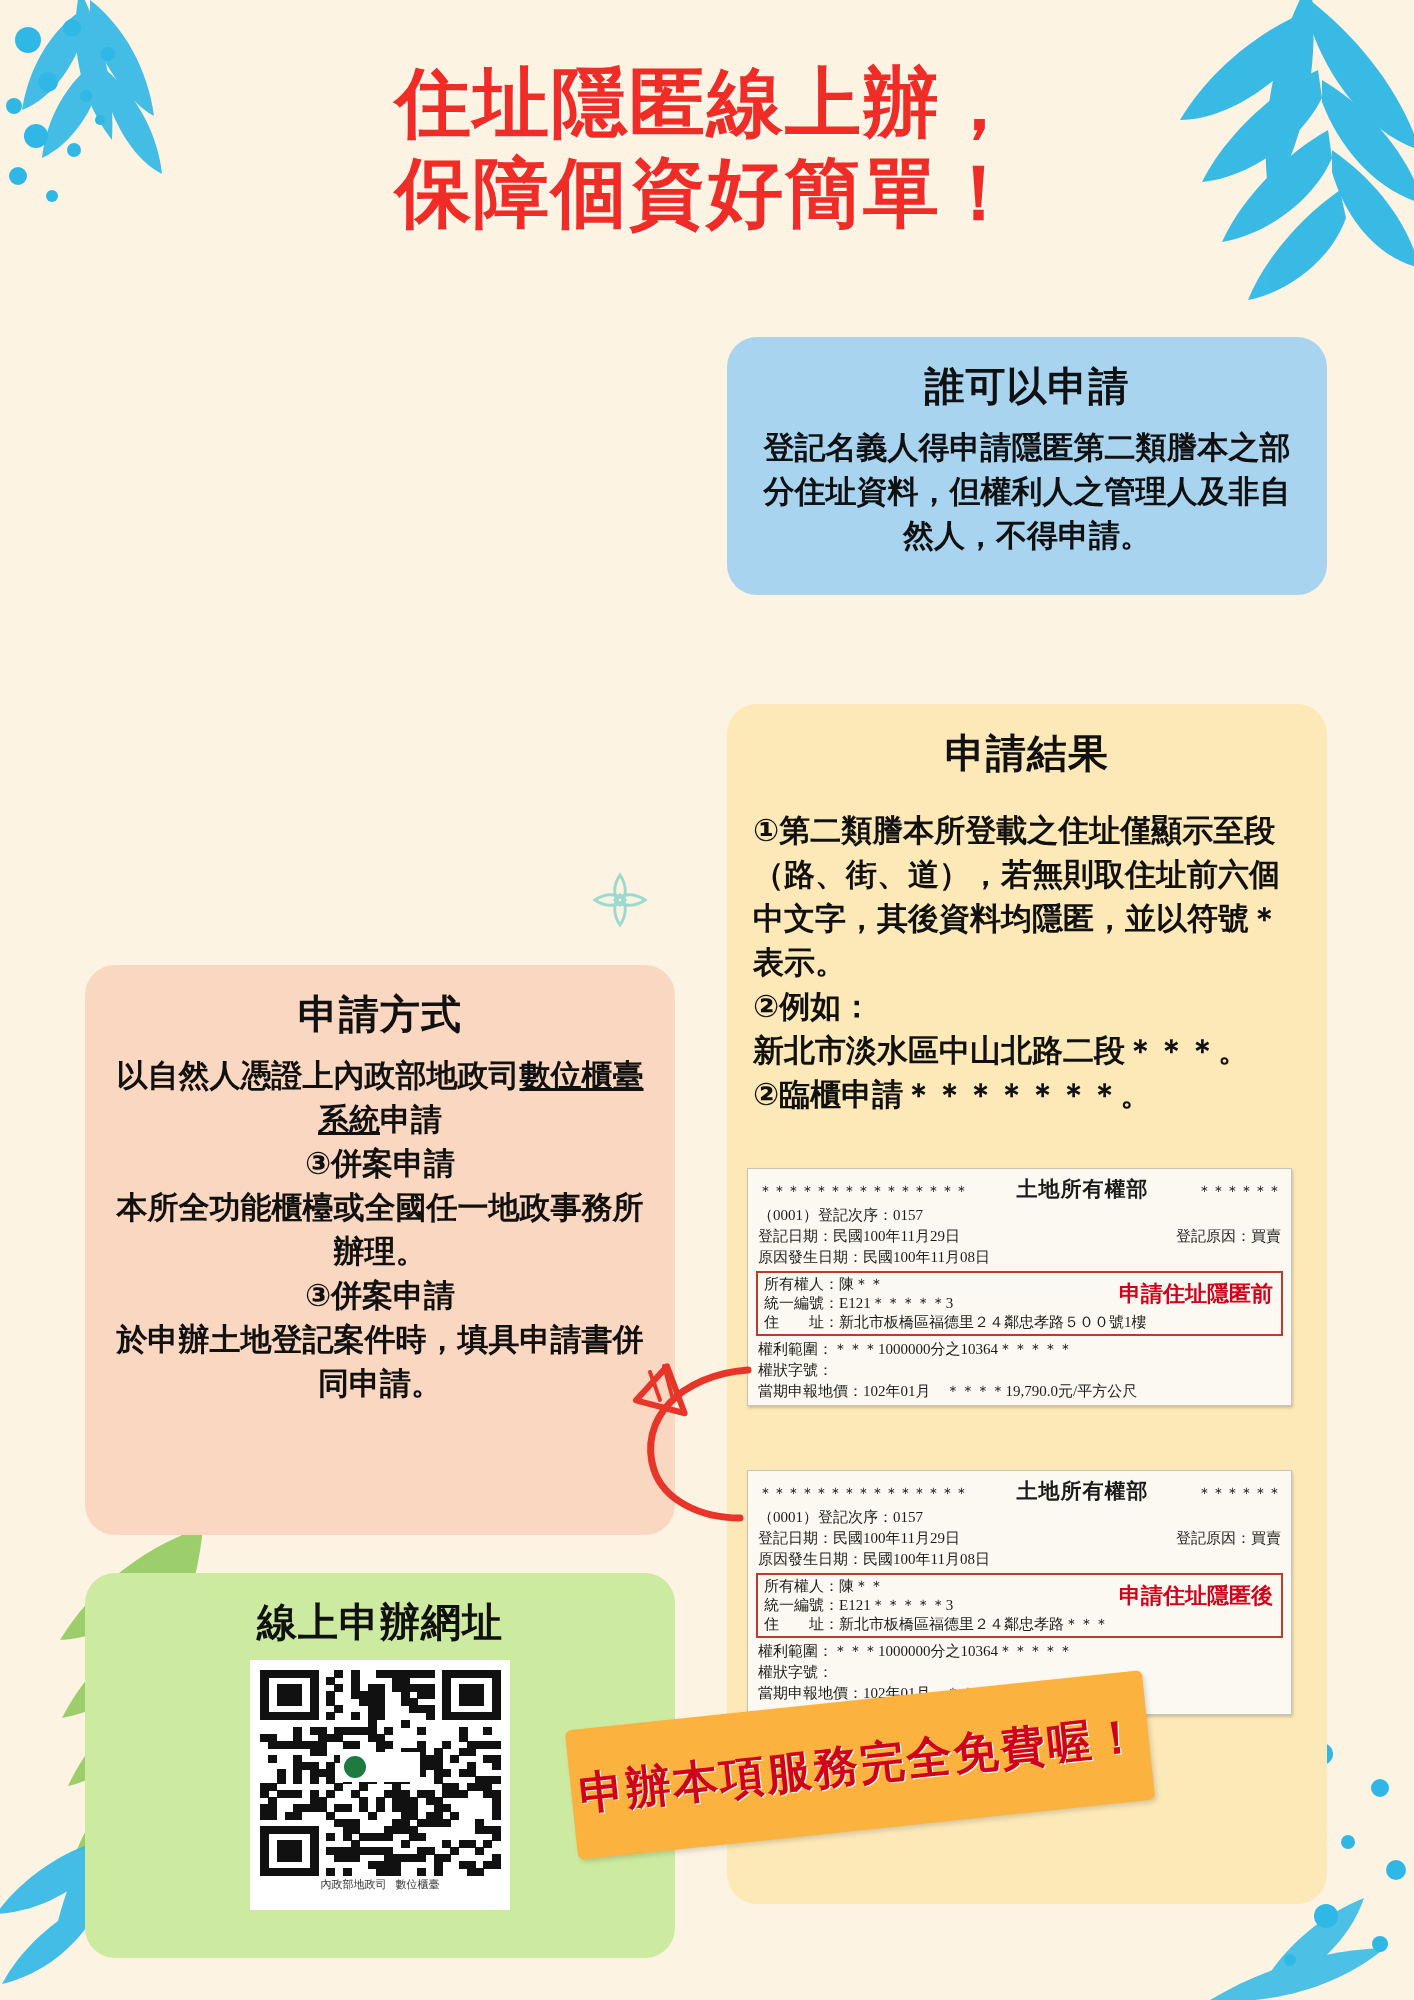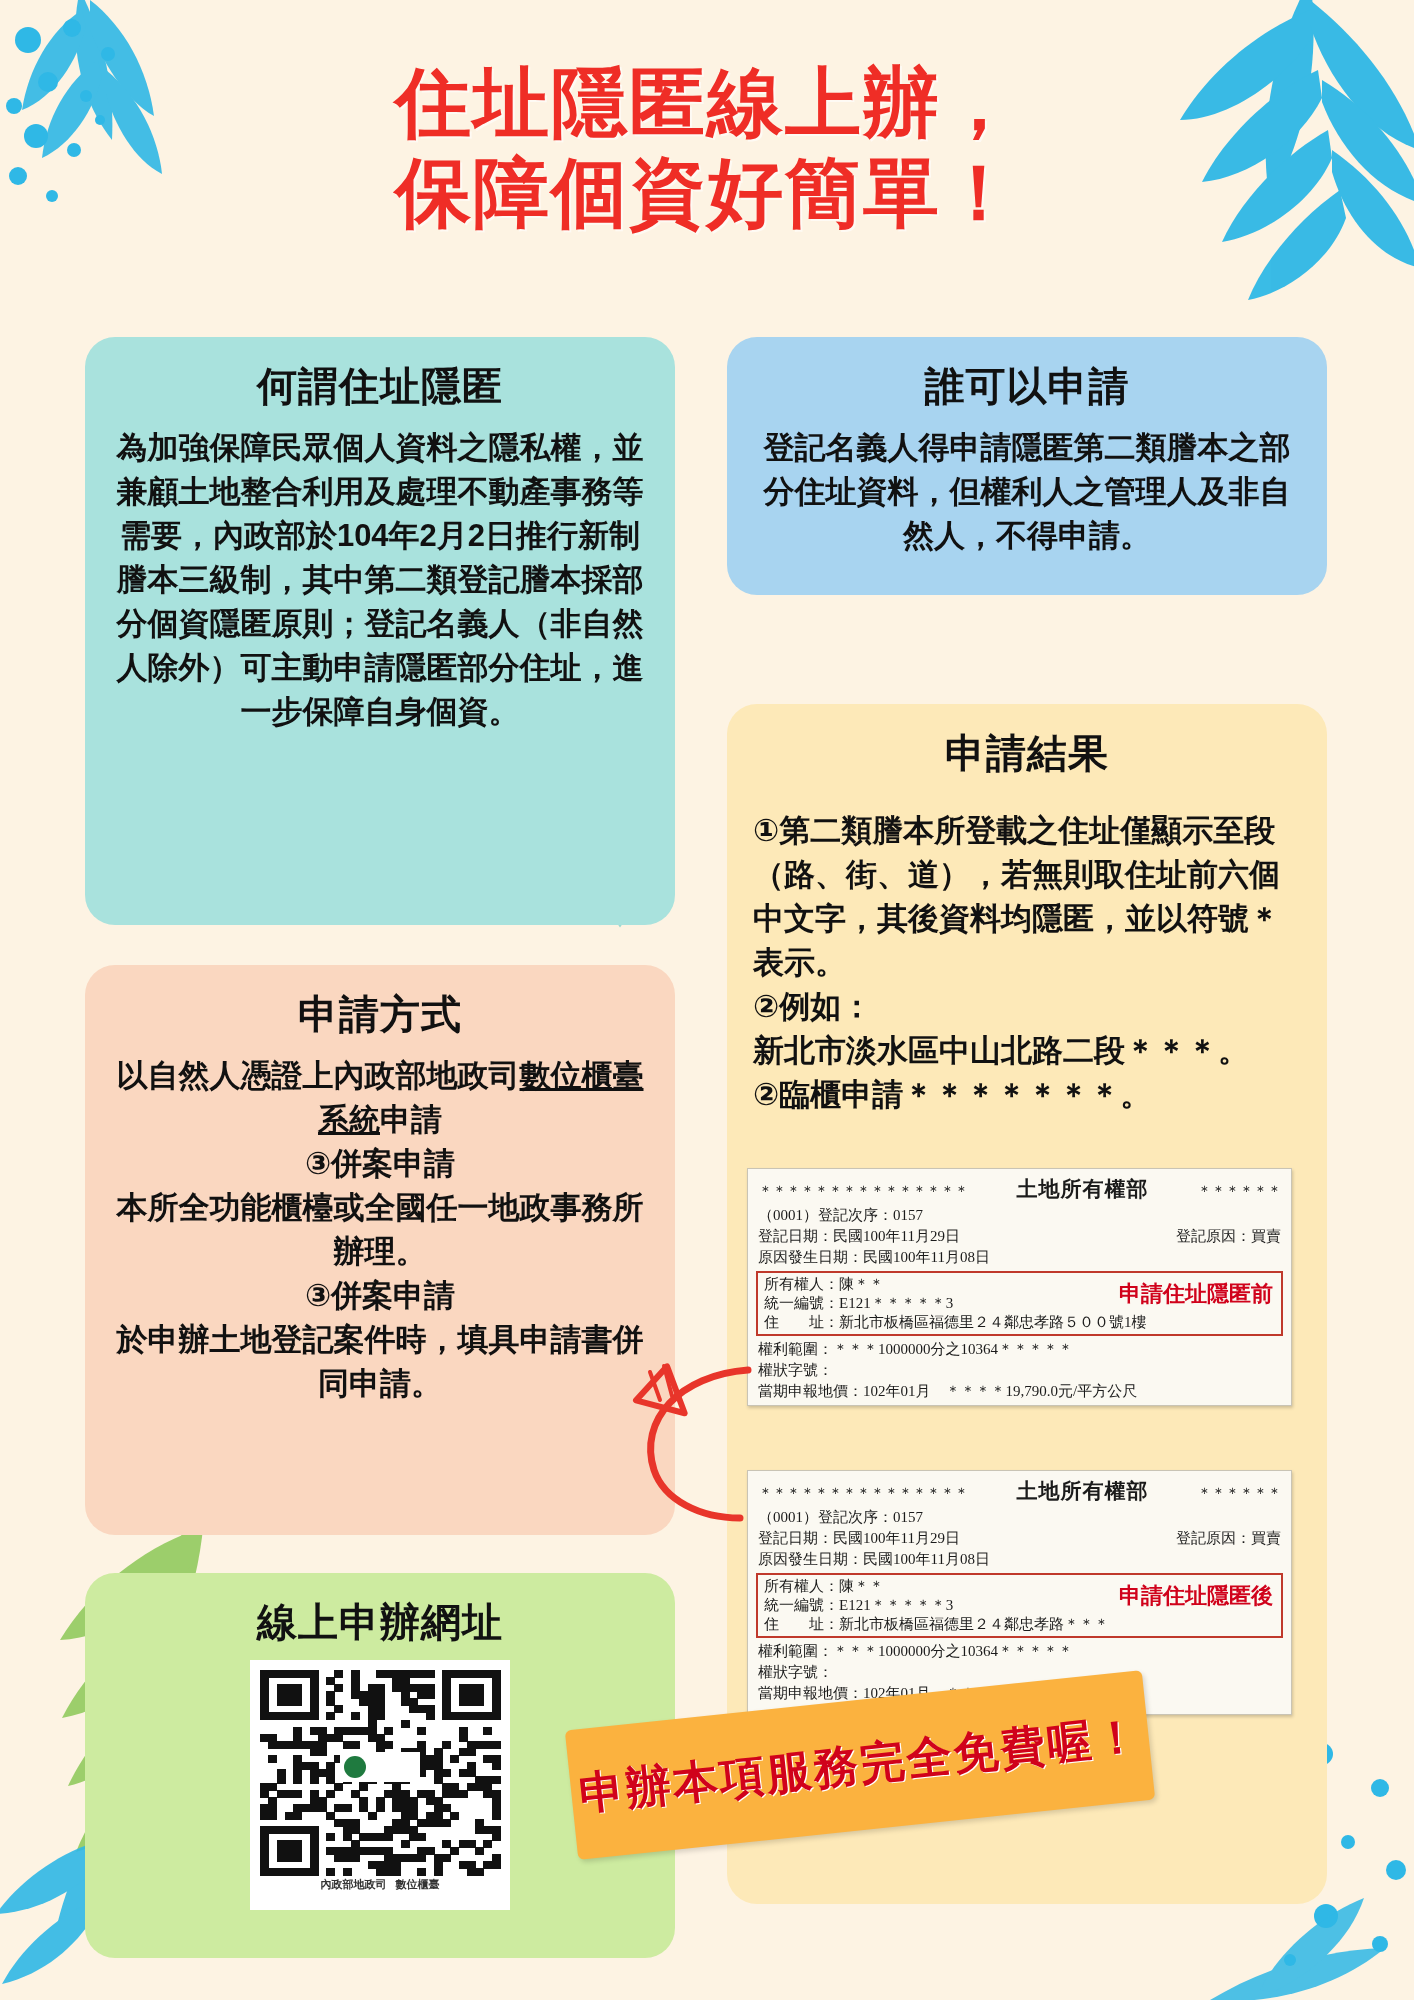--- a/index.html
+++ b/index.html
@@ -96,21 +96,21 @@
   .qr-box {
     width: 260px; height: 250px;
     background: #fff;
     margin: 0 auto;
     position: relative;
     padding: 10px;
   }
   .qr-canvas { width: 240px; height: 205px; position: relative; }
   .qr-caption {
     font-size: 11px; text-align: center; color: #333; margin-top: 2px;
-    font-weight: bold;
+    font-weight: normal;
   }
   .qr-mod { position: absolute; background: #111; }
 
   
   .doc {
     position: absolute;
     background: #fbf9f2;
     border: 1px solid #c9c4b5;
     box-shadow: 1px 2px 3px rgba(0,0,0,0.18);
     font-family: "Liberation Serif", "DejaVu Serif", serif;
@@ -257,24 +257,20 @@
 
   <svg class="deco" style="left:140px; top:1290px; width:130px; height:130px;" viewBox="0 0 130 130">
     <circle cx="65" cy="65" r="56" fill="none" stroke="#ffffff" stroke-width="5" opacity="0.85"></circle>
   </svg>
 
   <div class="title-wrap">
     <div class="title-line">住址隱匿線上辦，</div>
     <div class="title-line">保障個資好簡單！</div>
   </div>
 
-  <div class="card" id="card-what">
-    <h2>何謂住址隱匿</h2>
-    <div class="body">為加強保障民眾個人資料之隱私權，並兼顧土地整合利用及處理不動產事務等需要，內政部於104年2月2日推行新制謄本三級制，其中第二類登記謄本採部分個資隱匿原則；登記名義人（非自然人除外）可主動申請隱匿部分住址，進一步保障自身個資。</div>
-  </div>
 
   <div class="card" id="card-who">
     <h2>誰可以申請</h2>
     <div class="body">登記名義人得申請隱匿第二類謄本之部分住址資料，但權利人之管理人及非自然人，不得申請。</div>
   </div>
 
   <div class="card" id="card-result">
     <h2>申請結果</h2>
     <div class="body">①第二類謄本所登載之住址僅顯示至段（路、街、道），若無則取住址前六個中文字，其後資料均隱匿，並以符號＊表示。</div>
     <div class="body">②例如：</div>

